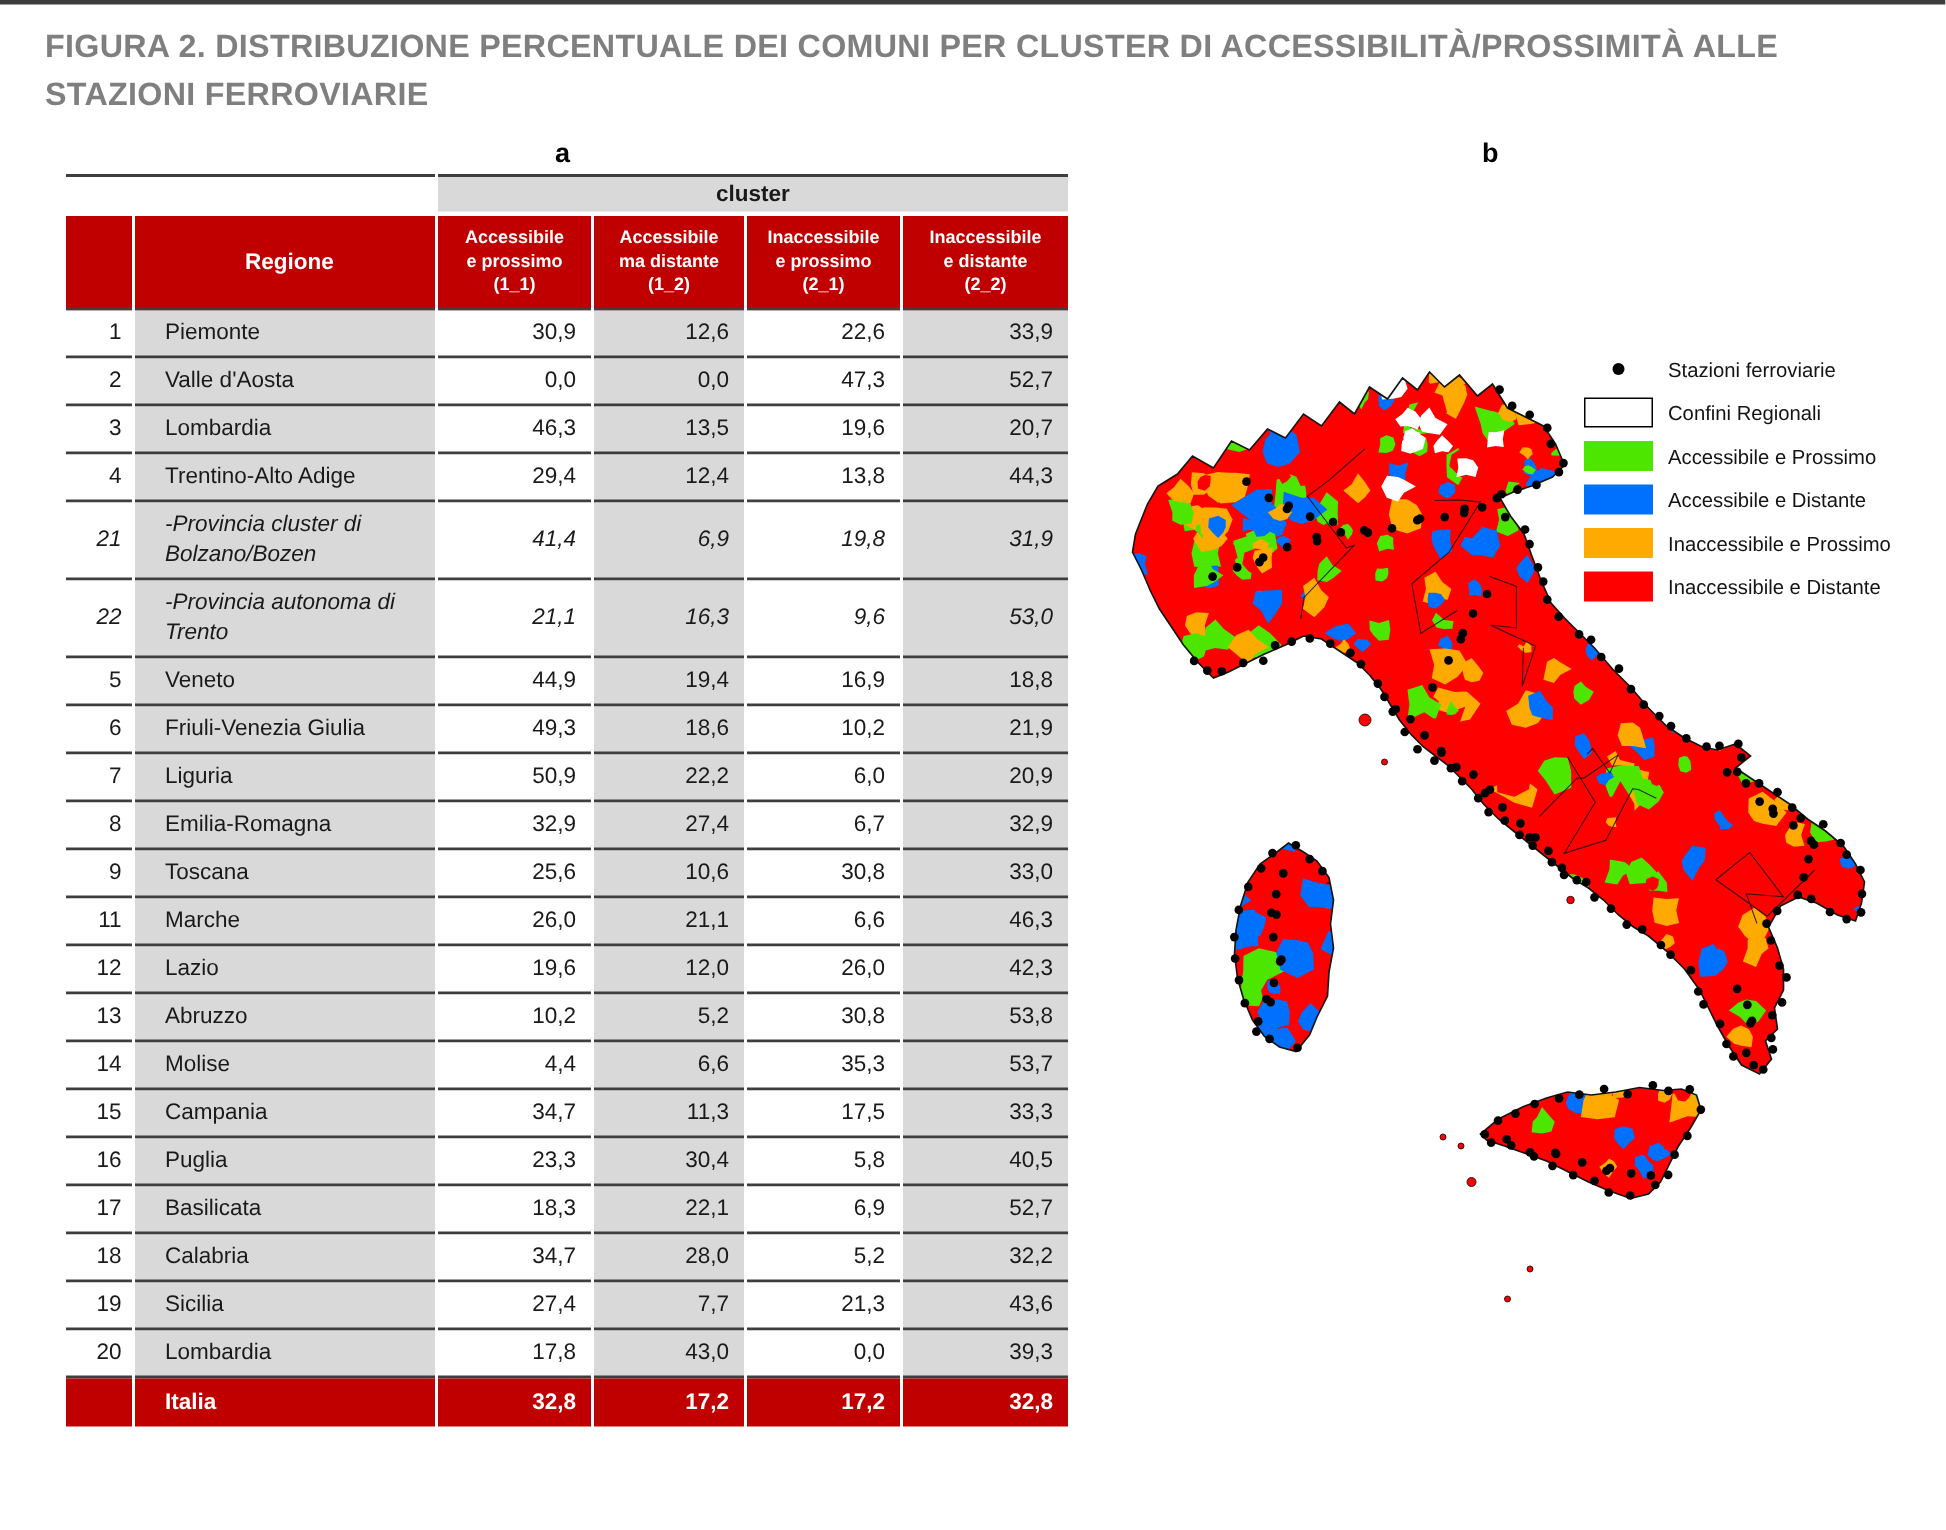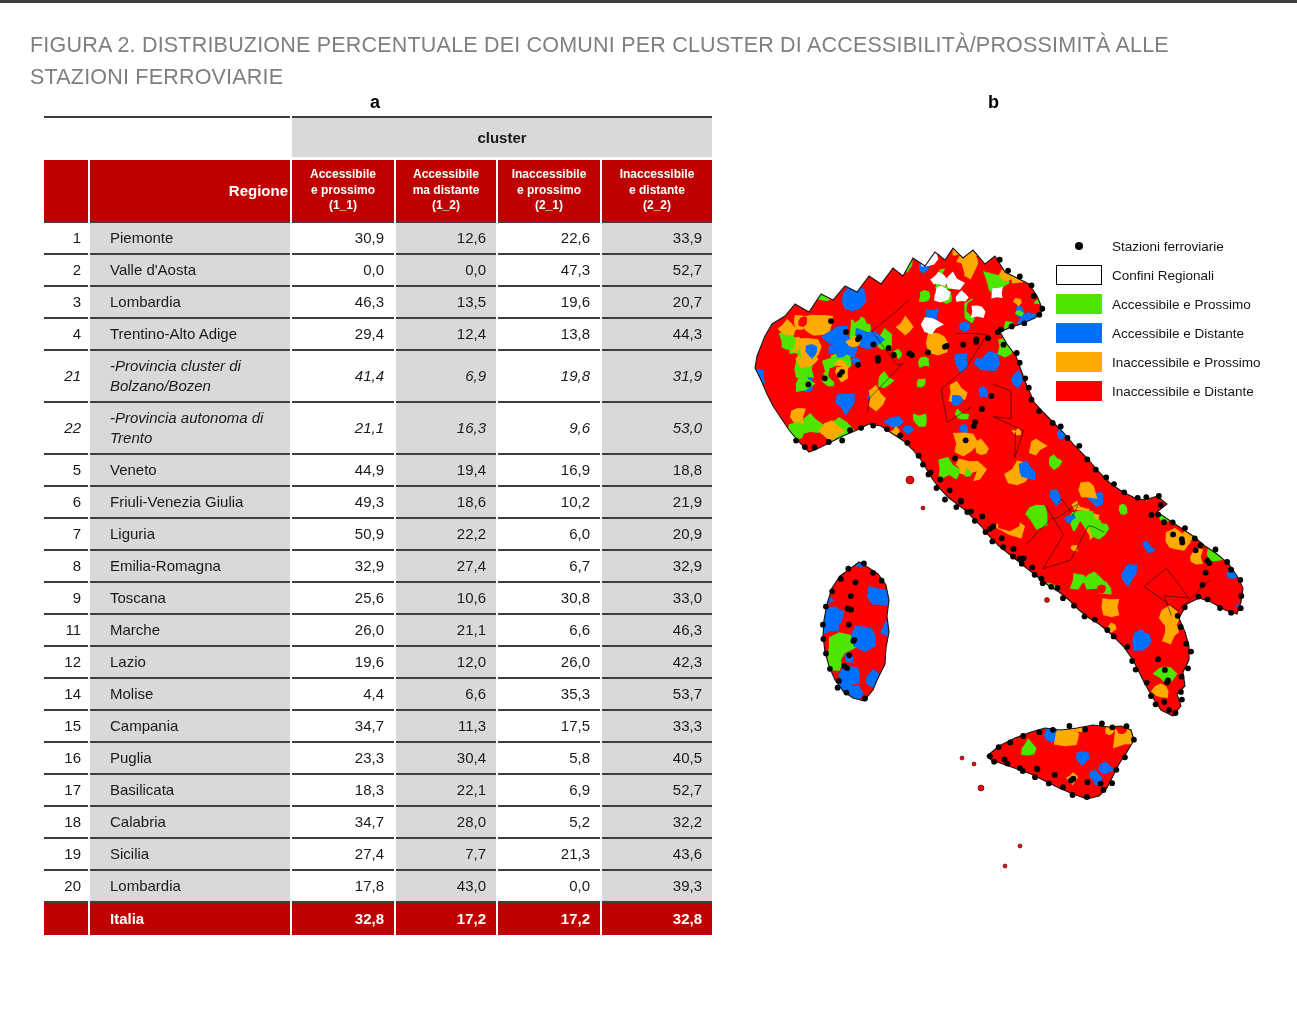--- a/index.html
+++ b/index.html
@@ -1,35 +1,35 @@
 <!DOCTYPE html>
 <html><head>
 <meta charset="utf-8">
 <style>
   html,body{margin:0;padding:0;background:#fff;width:1297px;height:1020px;overflow:hidden;
     font-family:"Liberation Sans","DejaVu Sans",sans-serif;color:#1a1a1a;position:relative;}
   .top-rule{position:absolute;left:0;top:0;width:1297px;height:3px;background:#3d3d3d;}
-  .fig-title{position:absolute;left:30px;top:29px;width:1230px;font-size:21.5px;font-weight:normal;
+  .fig-title{position:absolute;left:30px;top:15px;width:1230px;font-size:21.5px;font-weight:bold;
     color:#7f7f7f;line-height:1.5;letter-spacing:0.2px;}
   .panel-label{position:absolute;font-size:18px;font-weight:bold;color:#000;}
   #label-a{left:370px;top:92px;}
   #label-b{left:988px;top:92px;}
 
   
   .tbl-wrap{position:absolute;left:42px;top:116px;}
   table{border-collapse:separate;border-spacing:2px 0;table-layout:fixed;}
   td,th{font-size:15px;vertical-align:middle;box-sizing:border-box;}
   col.c-n{width:44px}col.c-reg{width:200px}col.c-v1{width:102px}col.c-v2{width:100px}
   col.c-v3{width:102px}col.c-v4{width:110px}
-  .row-cluster td{border-top:2px solid #3e3e3e;border-bottom:3px solid #ffffff;height:44px;}
+  .row-cluster td{border-top:2px solid #3e3e3e;border-bottom:3px solid #ffffff;height:28px;}
   .band{background:#d9d9d9;text-align:center;font-weight:bold;}
   .hdr td{background:#c00000;color:#fff;font-weight:bold;text-align:center;
     border-bottom:2px solid #3e3e3e;padding:7px 2px;font-size:12px;line-height:1.3;
     white-space:pre-line;height:62px;}
-  .hdr td.h-reg{text-align:right;padding-left:8px;font-size:15px;}
+  .hdr td.h-reg{text-align:center;padding-left:8px;font-size:15px;}
   tbody td{border-bottom:2px solid #3e3e3e;padding-top:5px;padding-bottom:5px;line-height:20px;}
   td.num{text-align:right;padding-right:7px;background:#fff;}
   td.region{background:#d9d9d9;text-align:left;padding-left:20px;padding-right:4px;}
   td.val{text-align:right;padding-right:10px;}
   .col-w{background:#fff}.col-g{background:#d9d9d9}
   tr.sub td{font-style:italic;}
   tr.total td{background:#c00000;color:#fff;font-weight:bold;height:32px;}
   tr.total td.region{background:#c00000;}
 
   
@@ -180,20 +180,28 @@
           <td class="val col-w">6,6</td>
           <td class="val col-g">46,3</td>
         </tr>
         <tr>
           <td class="num">12</td>
           <td class="region">Lazio</td>
           <td class="val col-w">19,6</td>
           <td class="val col-g">12,0</td>
           <td class="val col-w">26,0</td>
           <td class="val col-g">42,3</td>
+        </tr>
+        <tr>
+          <td class="num">13</td>
+          <td class="region">Abruzzo</td>
+          <td class="val col-w">10,2</td>
+          <td class="val col-g">5,2</td>
+          <td class="val col-w">30,8</td>
+          <td class="val col-g">53,8</td>
         </tr>
         <tr>
           <td class="num">14</td>
           <td class="region">Molise</td>
           <td class="val col-w">4,4</td>
           <td class="val col-g">6,6</td>
           <td class="val col-w">35,3</td>
           <td class="val col-g">53,7</td>
         </tr>
         <tr>

